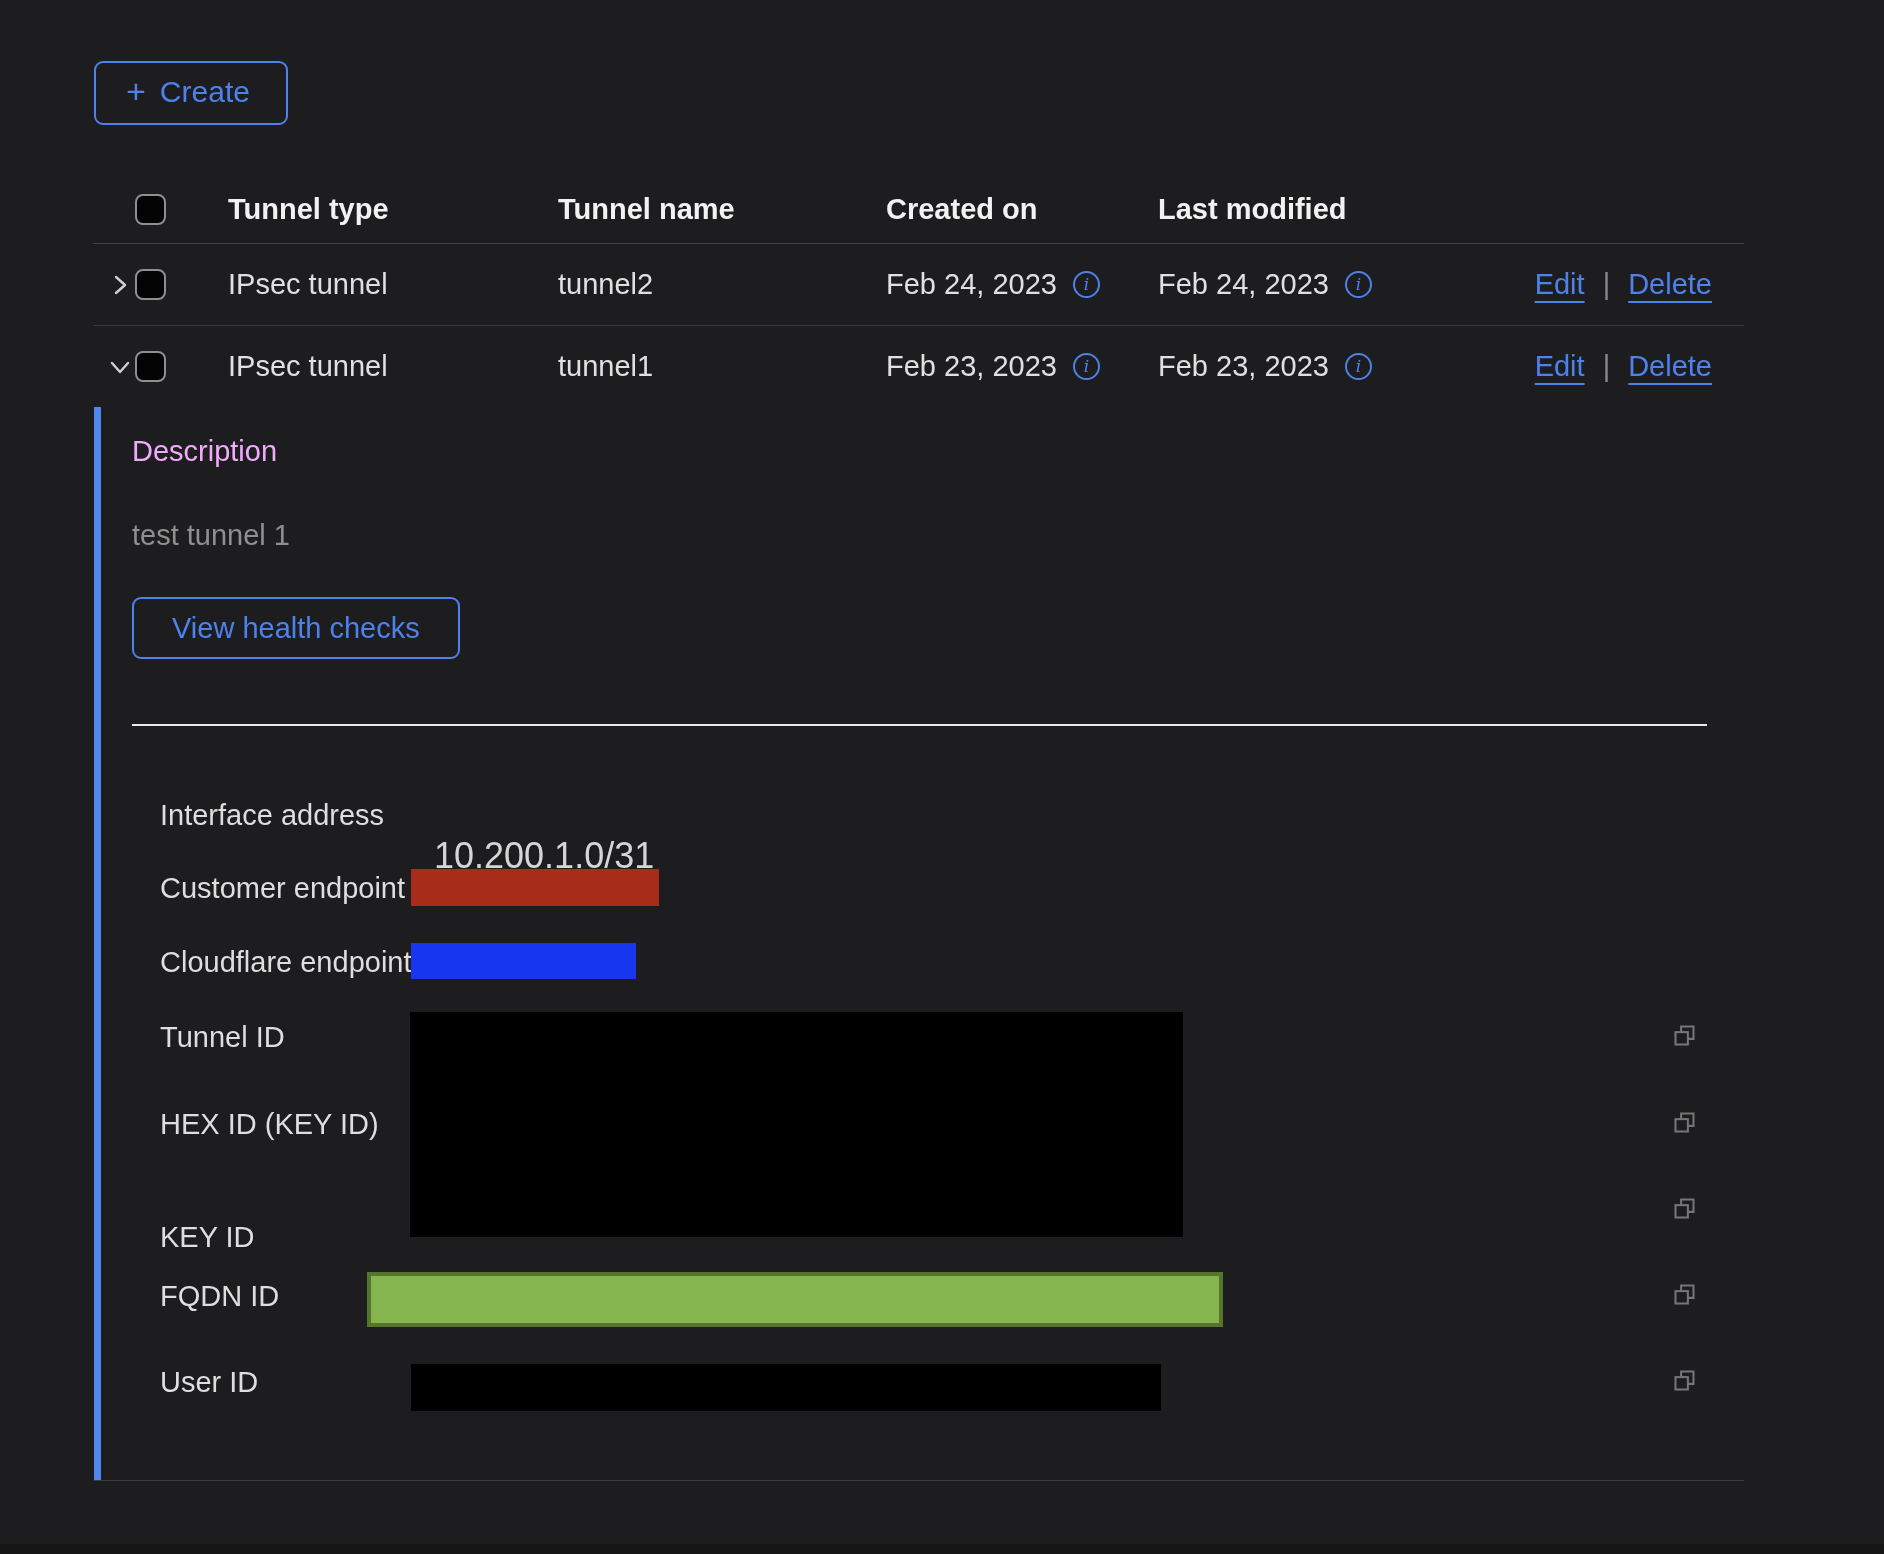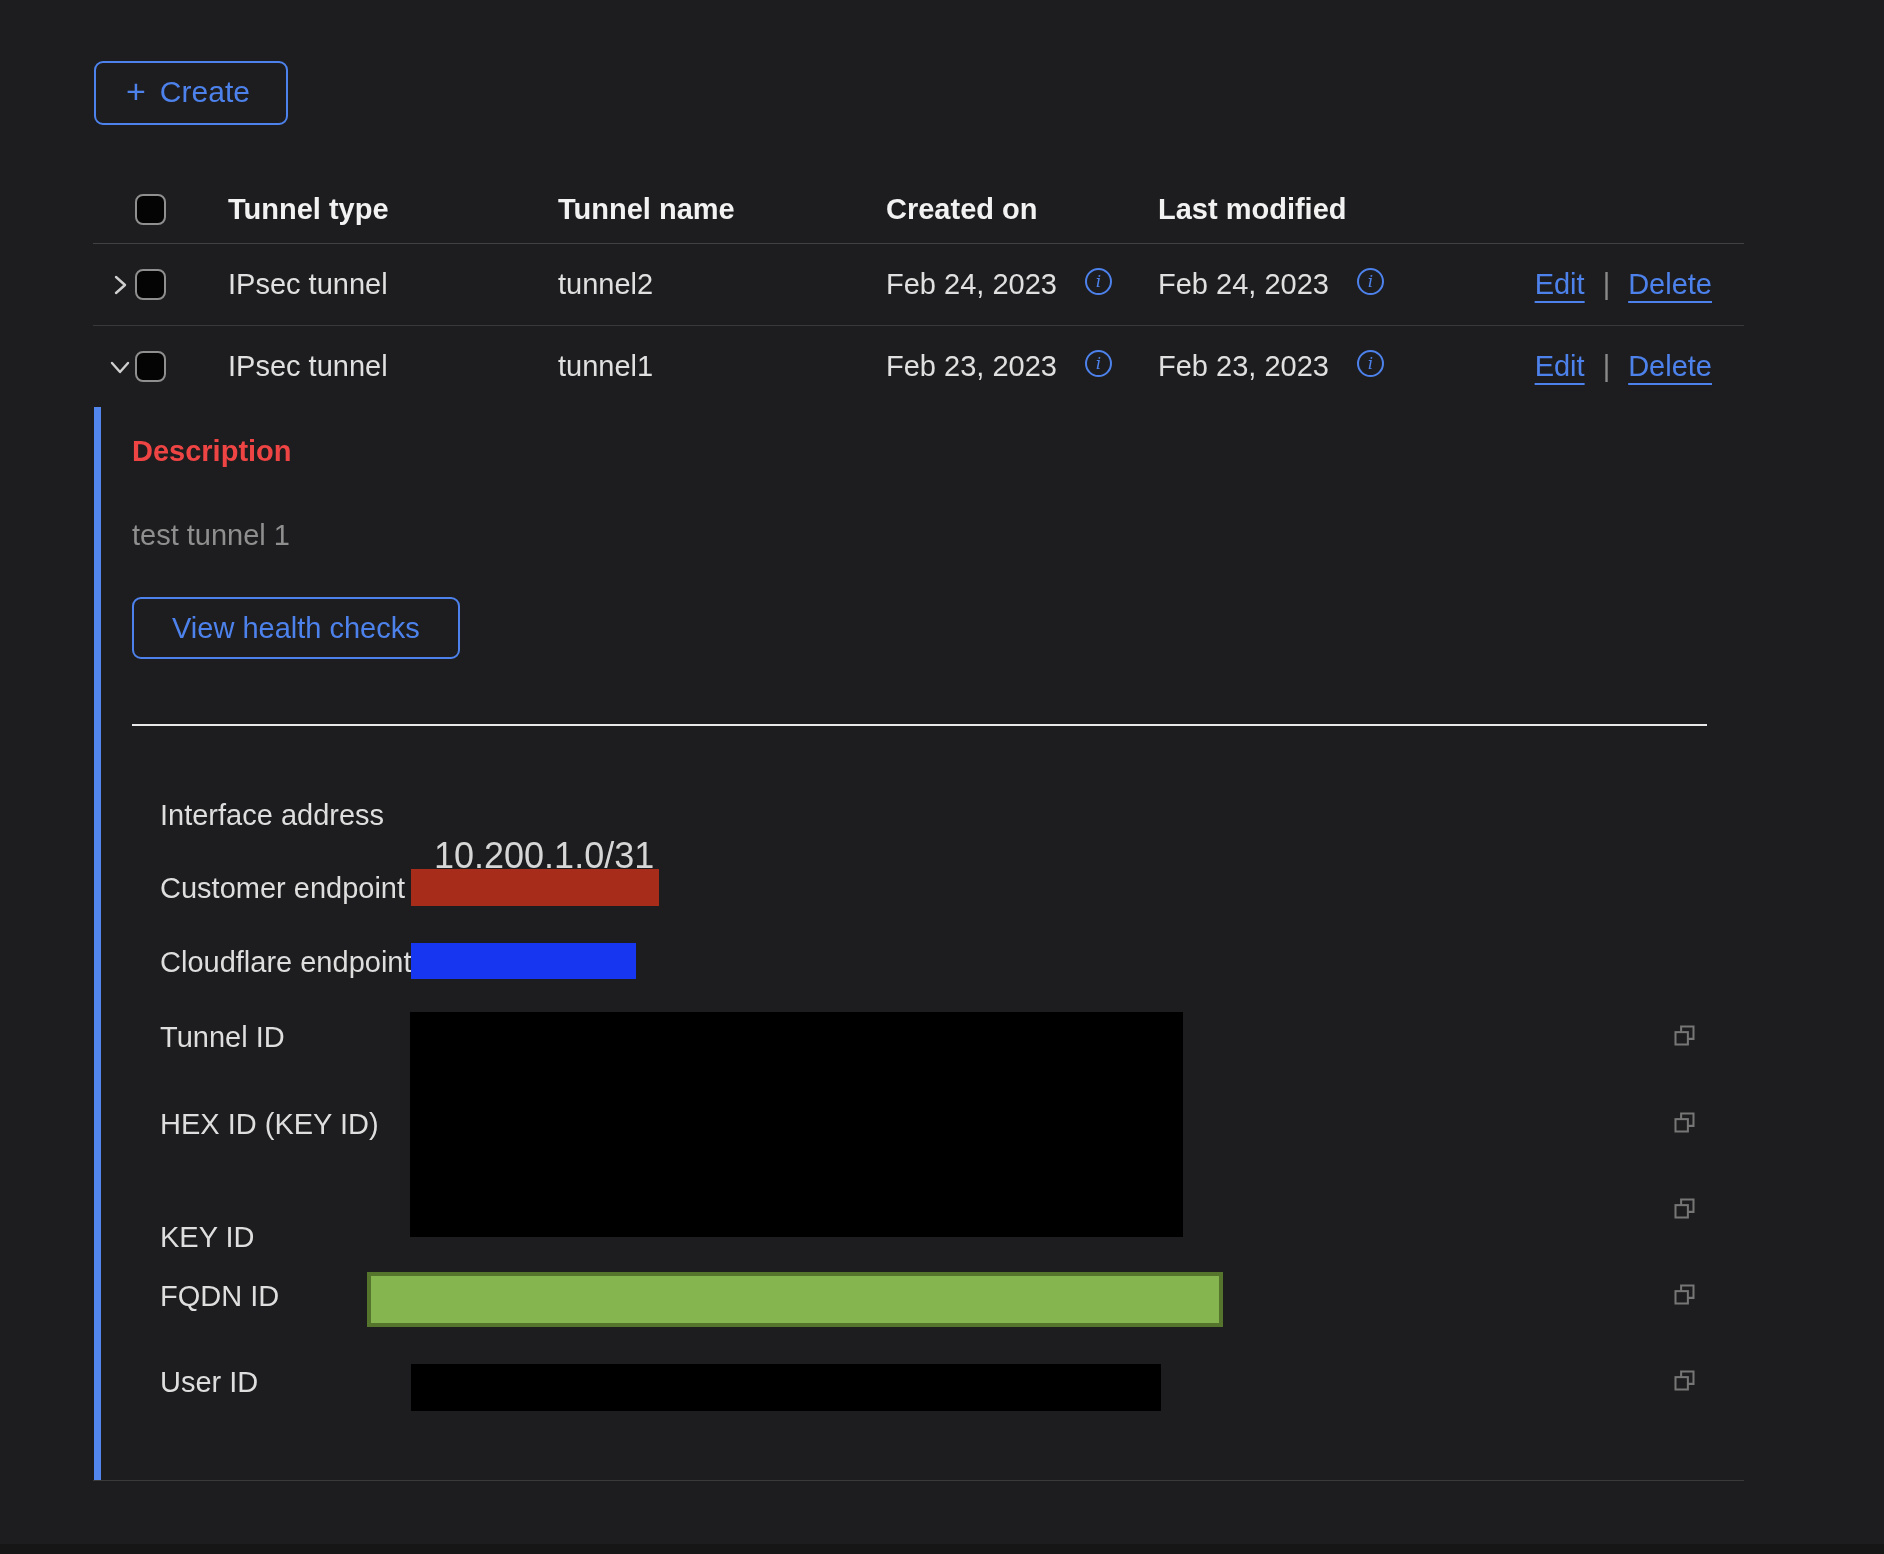--- a/index.html
+++ b/index.html
@@ -33,42 +33,42 @@
     align-items:center;
   }
   .thead{height:68px;font-weight:700;color:#f2f2f2;font-size:29px;border-bottom:1px solid #414141;}
   .tbody-row{height:81px;font-size:29px;color:#e0e0e0;border-bottom:1px solid #383838;}
   .tbody-row.expanded-row{border-bottom:none;}
   .checkbox{
     width:27px;height:27px;border:2px solid #8f8f8f;border-radius:8px;
     background:#040404;cursor:pointer;
   }
   .expander{background:none;border:none;padding:0;margin-left:14px;cursor:pointer;display:flex;align-items:center;}
-  .cell-date{display:flex;align-items:flex-start;gap:28px;}
+  .cell-date{display:flex;align-items:center;gap:16px;}
   .info-icon{
     width:27px;height:27px;border:2px solid var(--accent-blue,#4d82ec);border-radius:50%;
     display:inline-flex;align-items:center;justify-content:center;
     color:var(--accent-blue,#4d82ec);
     font-family:"DejaVu Serif",serif;font-style:italic;font-size:17px;line-height:1;
     box-sizing:border-box;cursor:pointer;flex:0 0 auto;
   }
   .actions{display:flex;justify-content:flex-end;align-items:center;gap:18px;padding-right:32px;}
   .link{
     color:var(--accent-blue,#4d82ec);text-decoration:underline;text-underline-offset:7px;
     text-decoration-thickness:2px;cursor:pointer;font-size:29px;
   }
   .pipe{color:#8a8a8a;}
   
   .expanded{
     margin-left:93px;width:1651px;height:1073px;position:relative;
     border-bottom:1px solid #3a3a3a;
   }
   .accent-bar{position:absolute;left:1px;top:0;width:7px;height:100%;background:#5386ec;}
   .abs{position:absolute;}
-  .desc-label{left:39px;top:28px;font-size:29px;font-weight:700;color:#ef4444;}
+  .desc-label{left:39px;top:28px;font-size:29px;font-weight:400;color:#f0abfc;}
   .desc-value{left:39px;top:112px;font-size:29px;color:#8f8f8f;}
   .health-btn{
     left:39px;top:190px;height:62px;padding:10px 38px;
     background:transparent;border:2px solid var(--accent-blue,#4d82ec);border-radius:9px;
     color:var(--accent-blue,#4d82ec);font-size:29px;font-family:inherit;cursor:pointer;
     display:flex;align-items:center;
   }
   .divider{left:39px;top:317px;width:1575px;height:2px;background:#e8e8e8;}
   .field-label{font-size:29px;color:#dedede;left:39px;margin-left:28px;}
   .field-value{font-size:36px;color:#d6d6d6;margin-top:36px;}

